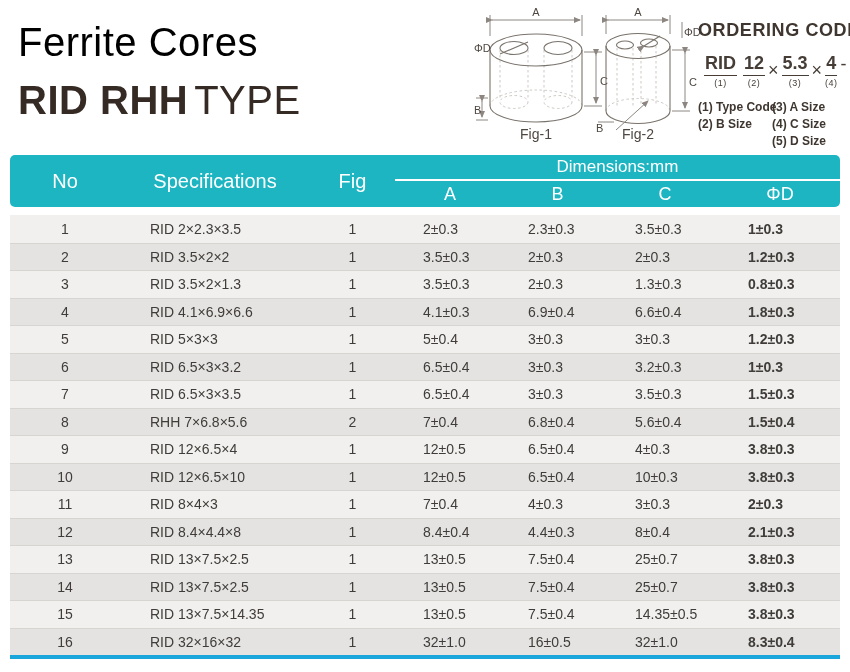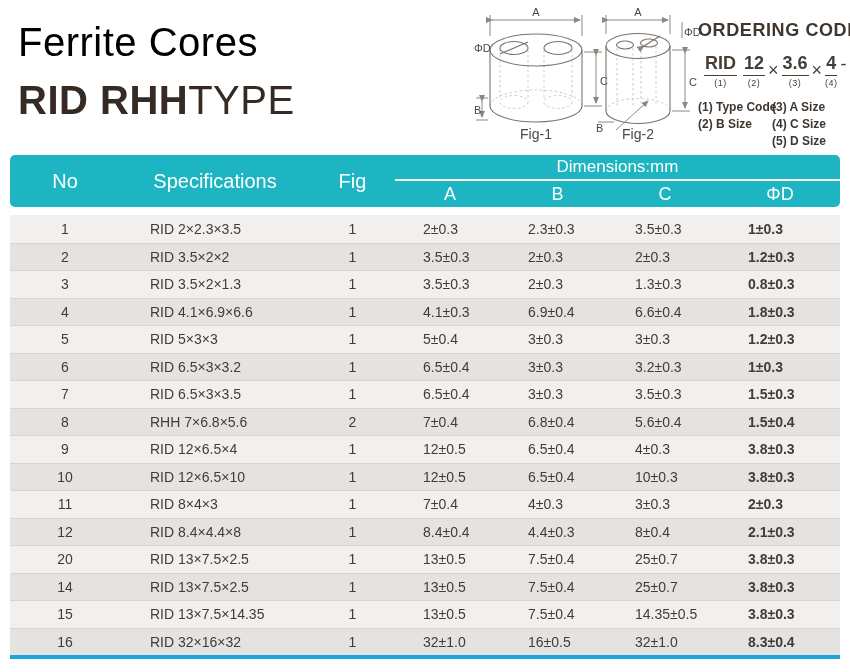--- a/index.html
+++ b/index.html
@@ -5,21 +5,21 @@
   * { margin:0; padding:0; box-sizing:border-box; }
   html,body { background:#ffffff; }
   body { font-family:"Liberation Sans", sans-serif; }
   .page { position:relative; width:850px; height:672px; background:#ffffff; overflow:hidden; }
 
   
   .title-block { position:absolute; left:18px; top:20px; }
   .main-title { font-size:40px; font-weight:400; color:#000000; letter-spacing:0.5px; }
   .sub-title { margin-top:13px; font-size:40px; color:#352a24; letter-spacing:0.5px; }
   .sub-title .bold { font-weight:800; }
-  .sub-title .light { font-weight:400; }
+  .sub-title .light { font-weight:400; margin-left:6px; }
 
   
   .figs { position:absolute; left:474px; top:6px; }
   .fig-svg { position:absolute; top:0; }
   #fig1 { left:0; }
   #fig2 { left:122px; }
   .fig-line { stroke:#7a736c; stroke-width:1.1; fill:none; }
   .fig-dash { stroke:#ccc9c4; stroke-width:1; fill:none; stroke-dasharray:2.5 2.5; }
   .dim-line { stroke:#8d8680; stroke-width:1; fill:none; }
   .fig-label { font-size:11px; fill:#4e4741; font-family:"Liberation Sans", sans-serif; }
@@ -176,21 +176,21 @@
         <span class="oc-part">
         <span class="oc-sep"></span>
         <span class="oc-seg">
           <span class="oc-text">12</span>
           <span class="oc-marker">(2)</span>
         </span>
       </span>
         <span class="oc-part">
         <span class="oc-sep">×</span>
         <span class="oc-seg">
-          <span class="oc-text">3.6</span>
+          <span class="oc-text">5.3</span>
           <span class="oc-marker">(3)</span>
         </span>
       </span>
         <span class="oc-part">
         <span class="oc-sep">×</span>
         <span class="oc-seg">
           <span class="oc-text">4</span>
           <span class="oc-marker">(4)</span>
         </span>
       </span>
@@ -337,21 +337,21 @@
         <div class="trow">
         <div class="td c-no">12</div>
         <div class="td c-spec">RID 8.4×4.4×8</div>
         <div class="td c-fig">1</div>
         <div class="td c-a">8.4±0.4</div>
         <div class="td c-b">4.4±0.3</div>
         <div class="td c-c">8±0.4</div>
         <div class="td c-d">2.1±0.3</div>
       </div>
         <div class="trow">
-        <div class="td c-no">20</div>
+        <div class="td c-no">13</div>
         <div class="td c-spec">RID 13×7.5×2.5</div>
         <div class="td c-fig">1</div>
         <div class="td c-a">13±0.5</div>
         <div class="td c-b">7.5±0.4</div>
         <div class="td c-c">25±0.7</div>
         <div class="td c-d">3.8±0.3</div>
       </div>
         <div class="trow">
         <div class="td c-no">14</div>
         <div class="td c-spec">RID 13×7.5×2.5</div>

